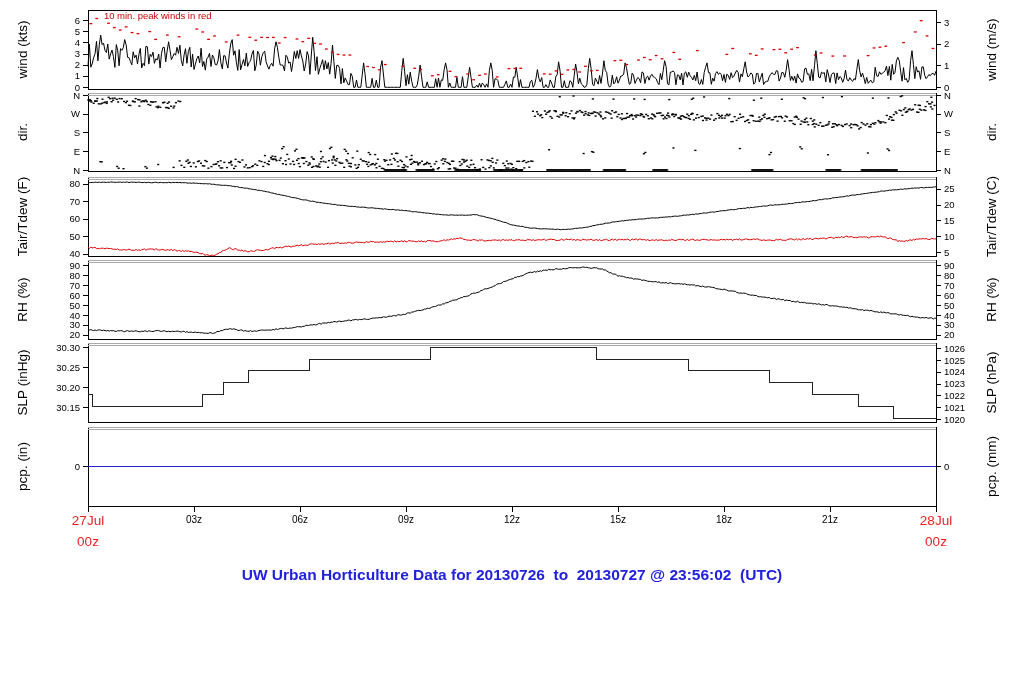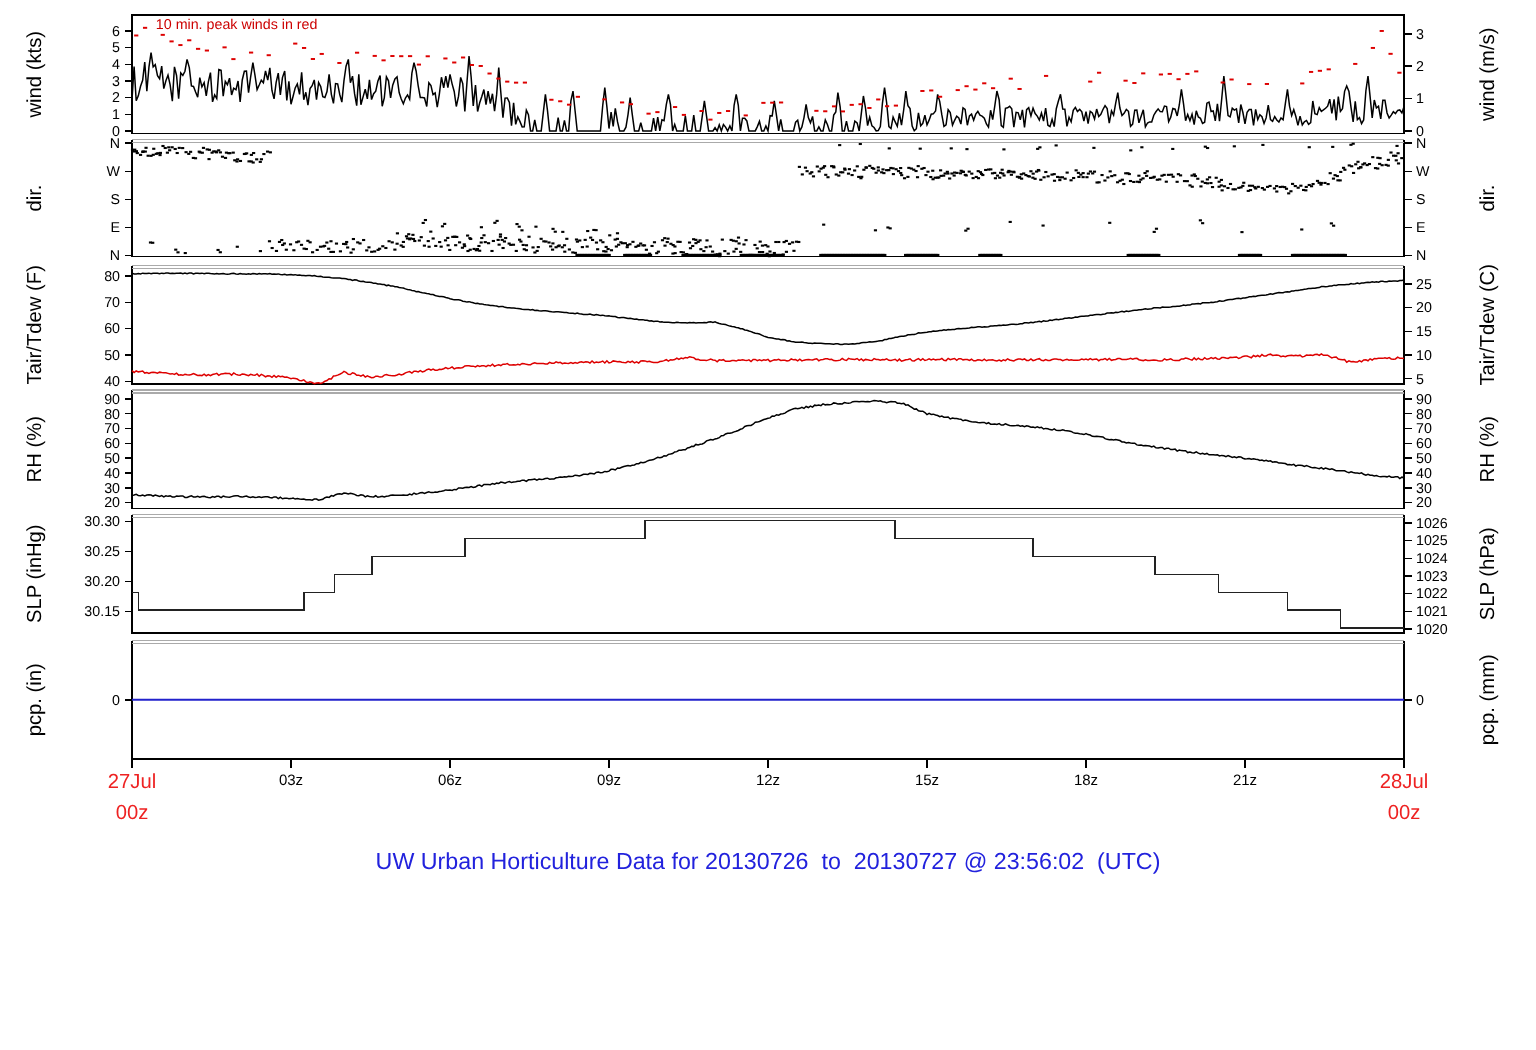--- a/index.html
+++ b/index.html
@@ -1,21 +1,21 @@
 <!DOCTYPE html>
 <html><head>
 <meta charset="utf-8">
 <style>
   html,body{margin:0;padding:0;background:#fff;}
   .figure{position:relative;width:1024px;height:700px;background:#fff;overflow:hidden;
           font-family:"Liberation Sans",sans-serif;}
   .figure svg{position:absolute;left:0;top:0;}
   svg text{font-family:"Liberation Sans",sans-serif;}
   .chart-title{position:absolute;top:566px;left:0;width:1024px;text-align:center;
-               color:#2222dd;font-size:15.5px;white-space:pre;}
+               color:#2222dd;font-size:15.5px;white-space:pre;font-weight:bold;}
 </style>
 </head>
 <body>
 
 <div class="figure">
   <svg id="chart" width="1024" height="700">
       <g>
         <rect x="88" y="10" width="848" height="79" fill="none" stroke="#000" stroke-width="1" shape-rendering="crispEdges"></rect>
         <line x1="83" y1="87.33333333333333" x2="88" y2="87.33333333333333" stroke="#000" stroke-width="1" shape-rendering="crispEdges"></line>
         <text x="80" y="90.53333333333333" fill="#000" font-size="9.5px" text-anchor="end">0</text>

